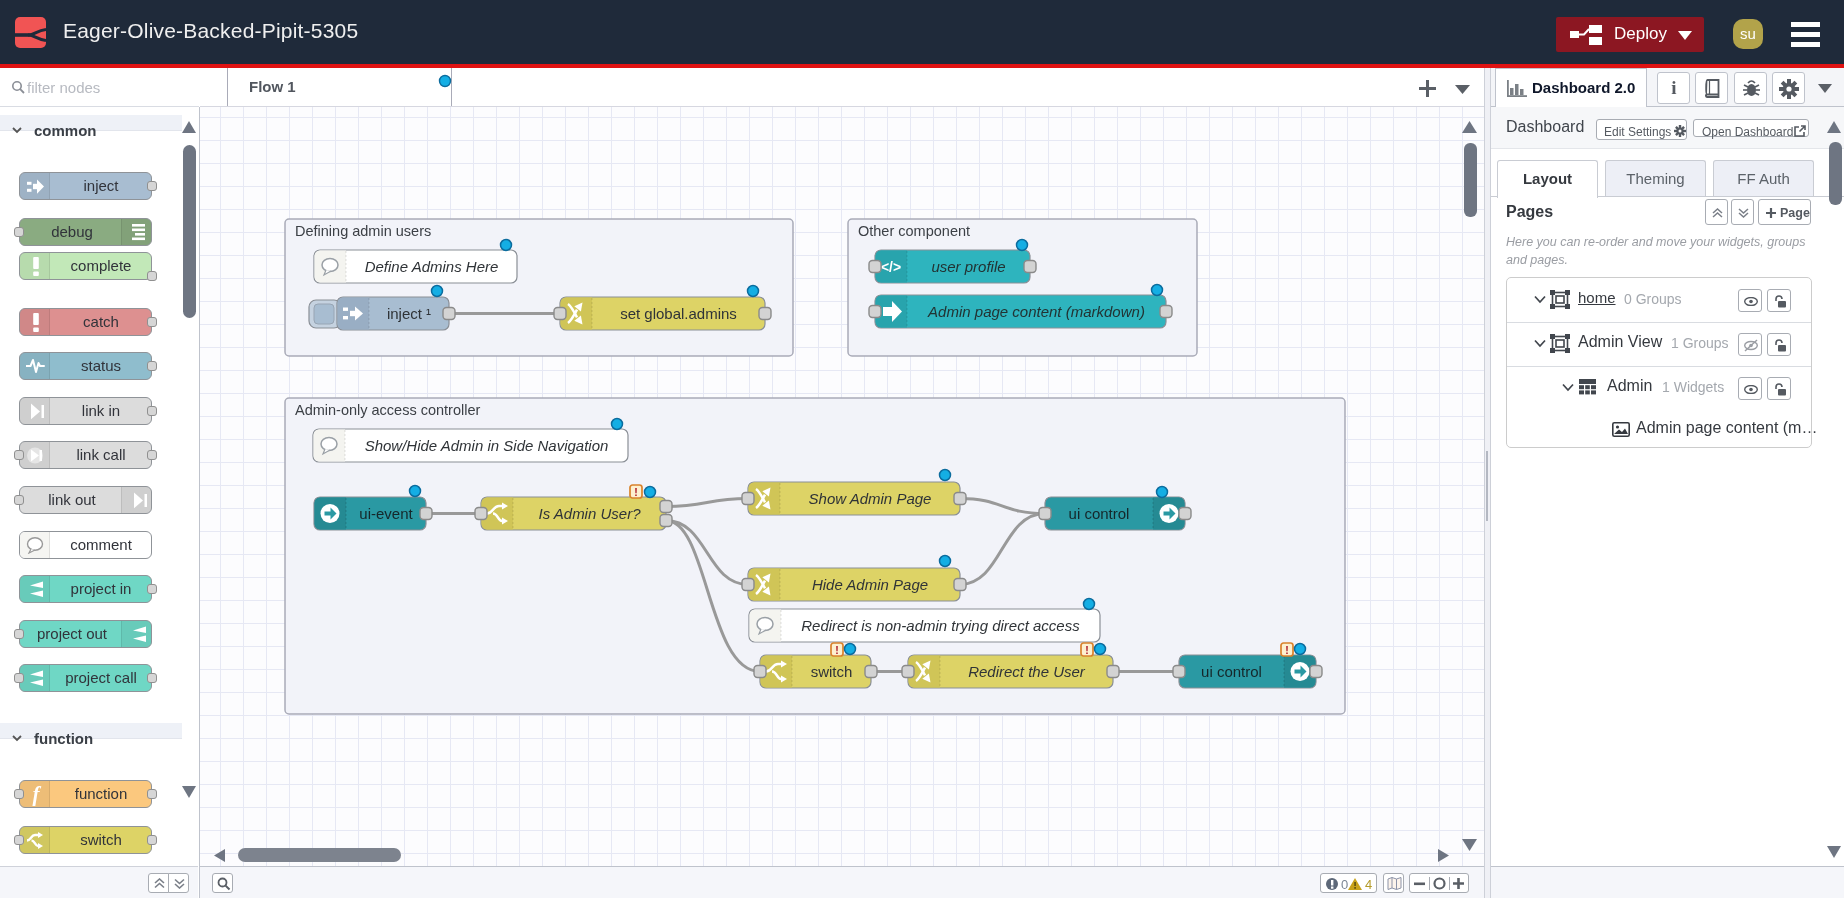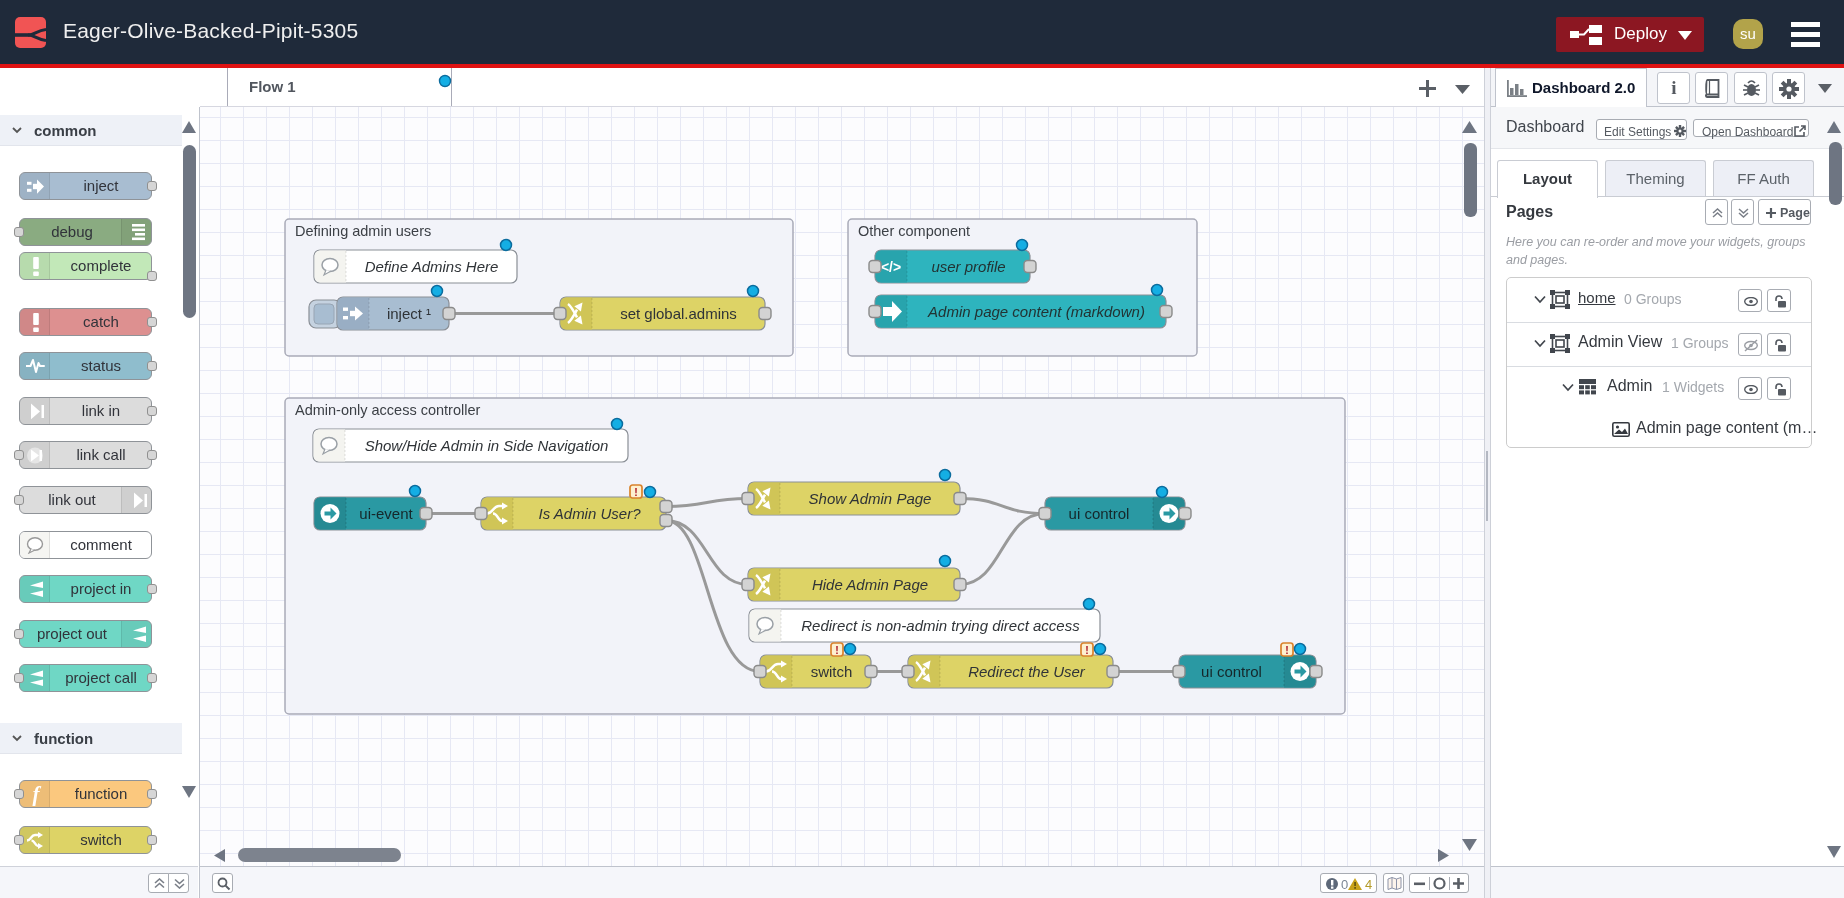--- a/index.html
+++ b/index.html
@@ -11,21 +11,21 @@
   background:#1f2a3a; border-bottom:4px solid #e01212; }
 #hd-title { position:absolute; left:63px; top:19px; color:#efefef; font-size:21px; font-weight:400; letter-spacing:0.2px;}
 #deploy { position:absolute; left:1556px; top:17px; width:148px; height:35px; background:#8c1722; border-radius:2px; }
 #deploy .dtext { position:absolute; left:58px; top:7px; color:#fff; font-size:17px; }
 #avatar { position:absolute; left:1733px; top:19px; width:30px; height:30px; background:#b2a34a; border-radius:10px;
   color:#fff; font-size:15px; text-align:center; line-height:30px; }
 
 #palette { position:absolute; left:0; top:68px; width:199px; height:830px; background:#fff; }
 #pal-search { position:absolute; left:0; top:0; width:199px; height:39px; background:#fff; border-bottom:1px solid #d9dce3; }
 #pal-search .ph { position:absolute; left:27px; top:11px; color:#b7bac1; font-size:15px; }
-.pal-cat { position:absolute; left:0; width:182px; height:31px; background:#eef1f7; border-bottom:1px solid #e2e5ec;
+.pal-cat { position:absolute; left:0; width:182px; height:16px; background:#eef1f7; border-bottom:1px solid #e2e5ec;
   font-size:15px; font-weight:bold; color:#3a3f46; line-height:31px; }
 .pal-cat span.t { margin-left:34px; }
 .pal-cat svg { position:absolute; left:12px; top:10px; }
 .pnode { position:absolute; width:133px; height:28px; border:1px solid #8f9398; border-radius:6px; font-size:15px; color:#31333a; }
 .pnode .lbl { position:absolute; top:0; height:26px; line-height:26px; text-align:center; }
 .pnode .icoL { position:absolute; left:0; top:0; width:30px; height:26px; background:rgba(0,0,0,0.055); border-right:1px solid rgba(0,0,0,0.09); border-radius:5px 0 0 5px;}
 .pnode .icoR { position:absolute; right:0; top:0; width:30px; height:26px; background:rgba(0,0,0,0.055); border-left:1px solid rgba(0,0,0,0.09); border-radius:0 5px 5px 0;}
 .pport { position:absolute; width:10px; height:10px; background:#d6d6d6; border:1px solid #909090; border-radius:3px; }
 .pnode svg.nico { position:absolute; }
 
@@ -73,20 +73,27 @@
       </svg>
   </div>
   <div id="avatar">su</div>
   <svg class="abs" style="left:1791px; top:22px;" width="29" height="25">
     <rect x="0" y="0" width="29" height="5" fill="#fff"></rect>
     <rect x="0" y="10" width="29" height="5" fill="#fff"></rect>
     <rect x="0" y="20" width="29" height="5" fill="#fff"></rect>
   </svg>
 </div>
 <div id="palette">
+  <div id="pal-search">
+    <svg class="abs" style="left:11px;top:12px" width="14" height="14">
+        <circle cx="6" cy="6" r="4.2" fill="none" stroke="#8a8e96" stroke-width="1.6"></circle>
+        <line x1="9.2" y1="9.2" x2="13" y2="13" stroke="#8a8e96" stroke-width="1.8"></line>
+      </svg>
+    <span class="ph">filter nodes</span>
+  </div>
   <div class="pal-cat" style="top:47px;"><svg width="10" height="10">
         <path d="M1,3 L5,7 L9,3" fill="none" stroke="#555" stroke-width="1.8"></path>
       </svg><span class="t">common</span></div>
 
   <div class="pnode" style="left:19px; top:104px; background:#a8bdd1;padding-left:12px;">
     <div class="icoL"></div>
     <svg class="nico" style="left:7px;top:5px" width="18" height="17">
         <g fill="#fff">
           <rect x="0" y="3.8" width="4.5" height="3"></rect>
           <rect x="0" y="10.8" width="4.5" height="3"></rect>

